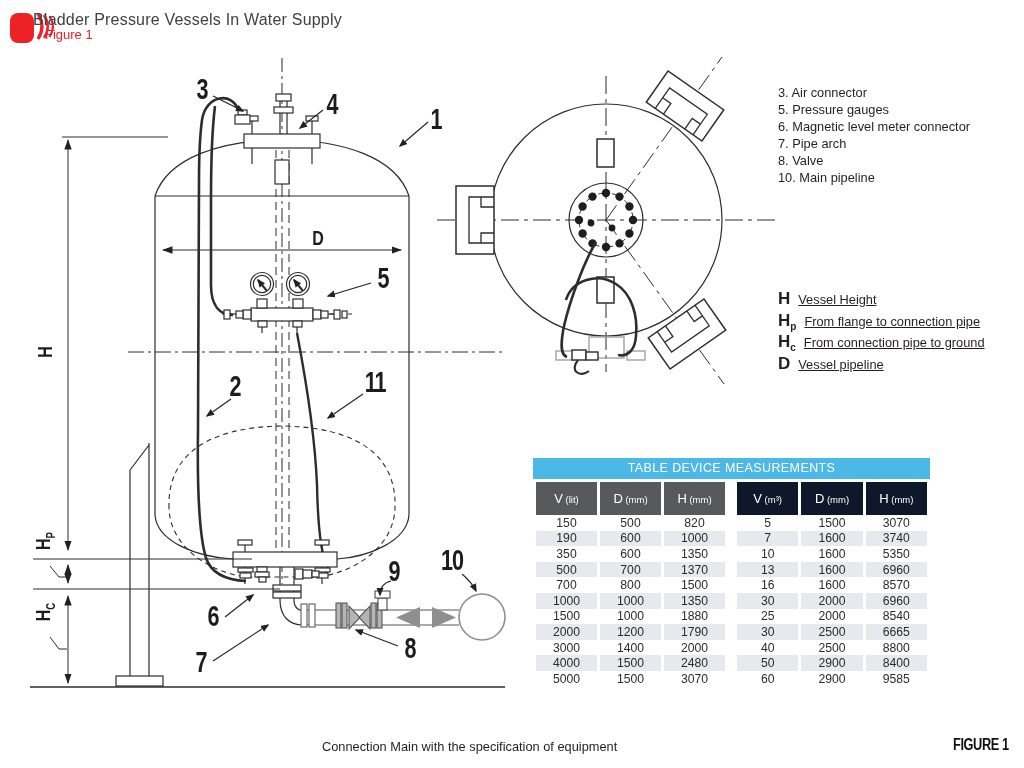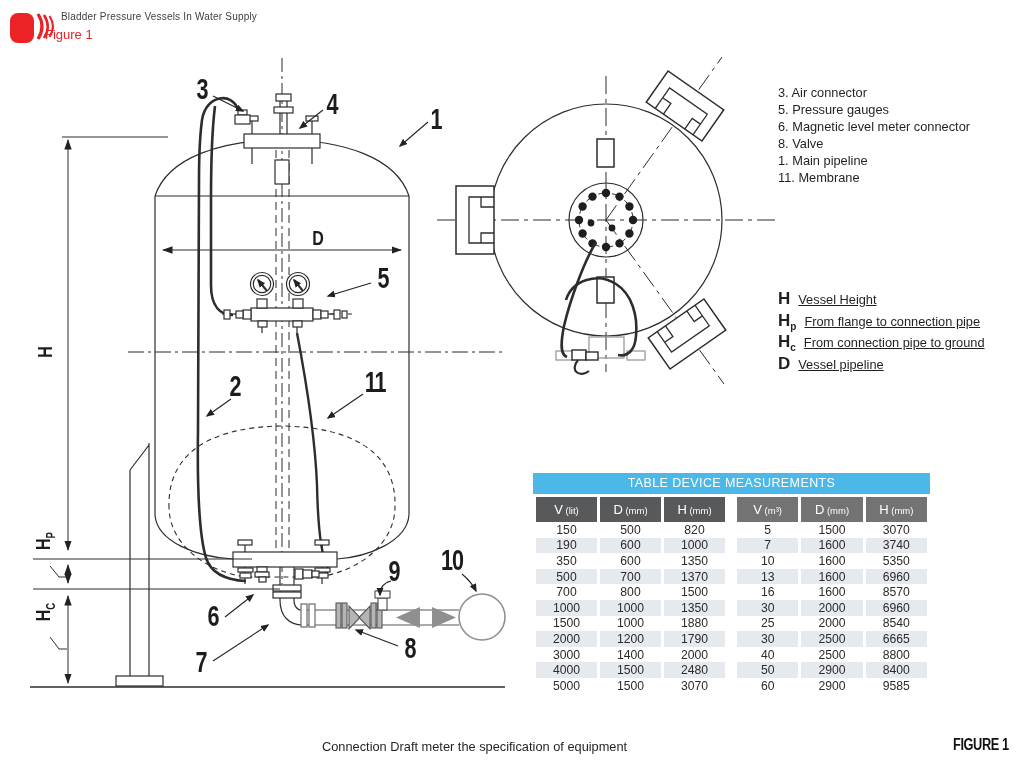--- a/index.html
+++ b/index.html
@@ -1,46 +1,46 @@
 <!DOCTYPE html>
 <html><head>
 <meta charset="utf-8">
 <style>
   html,body{margin:0;padding:0;background:#fff;}
   body{width:1024px;height:768px;position:relative;overflow:hidden;
        font-family:"Liberation Sans",sans-serif;color:#231f20;}
   .abs{position:absolute;}
   
-  #hdr-title{left:61px;top:11px;font-size:10px;color:#414042;letter-spacing:.2px;}
+  #hdr-title{left:33px;top:11px;font-size:16px;color:#414042;letter-spacing:.2px;}
   #hdr-fig{left:45px;top:27px;font-size:13px;color:#ec2227;}
   
   .callout{position:absolute;font-weight:700;font-size:30px;color:#1c1c1c;
            letter-spacing:-1.5px;transform:translate(-50%,-50%) scaleX(.72);white-space:nowrap;}
   .dimlab{position:absolute;font-weight:700;color:#1c1c1c;white-space:nowrap;
           transform:translate(-50%,-50%) rotate(-90deg) scaleX(.8);font-size:20px;}
   .dimlab sub{font-size:12px;font-weight:700;}
   #lab-d{transform:translate(-50%,-50%) scaleX(.8);}
   
   #legend{left:778px;top:85px;font-size:12.8px;line-height:16.9px;color:#231f20;}
   #dimlegend{left:778px;top:289px;}
   .dl-line{height:21.5px;display:flex;align-items:baseline;}
   .dl-sym{font-weight:700;font-size:17px;}
   .dl-sub{font-weight:700;font-size:10px;position:relative;top:4px;margin-right:3px;}
   .dl-desc{font-size:12.8px;margin-left:5px;text-decoration:underline;}
   
-  #tablebox{left:533px;top:473px;width:397px;}
+  #tablebox{left:533px;top:458px;width:397px;}
   #tbl-title{background:#4bb8e8;color:#fff;height:21px;line-height:21px;
              text-align:center;font-size:12.5px;letter-spacing:.4px;}
   #tables{display:flex;gap:6px;margin-top:3px;}
   table{border-collapse:separate;border-spacing:3px 0;table-layout:fixed;}
   #tbl-left{width:195px;}  #tbl-right{width:196px;}
-  th{color:#fff;font-weight:400;font-size:13px;height:25px;padding:0;}
+  th{color:#fff;font-weight:400;font-size:13px;height:33px;padding:0;}
   th .unit{font-size:9.5px;}
   #tbl-left th{background:#58595b;}
-  #tbl-right th{background:#737373;}
+  #tbl-right th{background:#0f172a;}
   td{text-align:center;font-size:12.2px;height:15.6px;padding:0;color:#2b2b2b;}
   tbody tr:nth-child(even) td{background:#e6eaee;}
   
   #caption{left:322px;top:739px;font-size:12.8px;color:#231f20;}
   #stamp{right:15px;top:736px;font-weight:700;font-size:16px;letter-spacing:-.5px;
          transform:scaleX(.8);transform-origin:right center;color:#111;}
   svg{position:absolute;left:0;top:0;}
 </style>
 </head>
 <body>
@@ -263,23 +263,23 @@
   <span>H</span><sub>C</sub>
 </div>
 <div class="dimlab abs" id="lab-d" style="left:318px;top:238px;">
   <span>D</span>
 </div>
 
 <div class="abs" id="legend">
     <div>3. Air connector</div>
     <div>5. Pressure gauges</div>
     <div>6. Magnetic level meter connector</div>
+    <div>7. Pipe arch</div>
     <div>8. Valve</div>
-    <div>1. Main pipeline</div>
-    <div>11. Membrane</div>
+    <div>10. Main pipeline</div>
   </div>
 
 <div class="abs" id="dimlegend">
     <div class="dl-line">
       <span class="dl-sym">H</span>
       <span class="dl-sub"></span>
       <span class="dl-desc">Vessel Height</span>
     </div>
     <div class="dl-line">
       <span class="dl-sym">H</span>
@@ -429,14 +429,14 @@
           <tr>
             <td>60</td>
             <td>2900</td>
             <td>9585</td>
           </tr>
         </tbody>
     </table>
   </div>
 </div>
 
-<div class="abs" id="caption">Connection Draft meter the specification of equipment</div>
+<div class="abs" id="caption">Connection Main with the specification of equipment</div>
 <div class="abs" id="stamp">FIGURE 1</div>
 
 </body></html>

